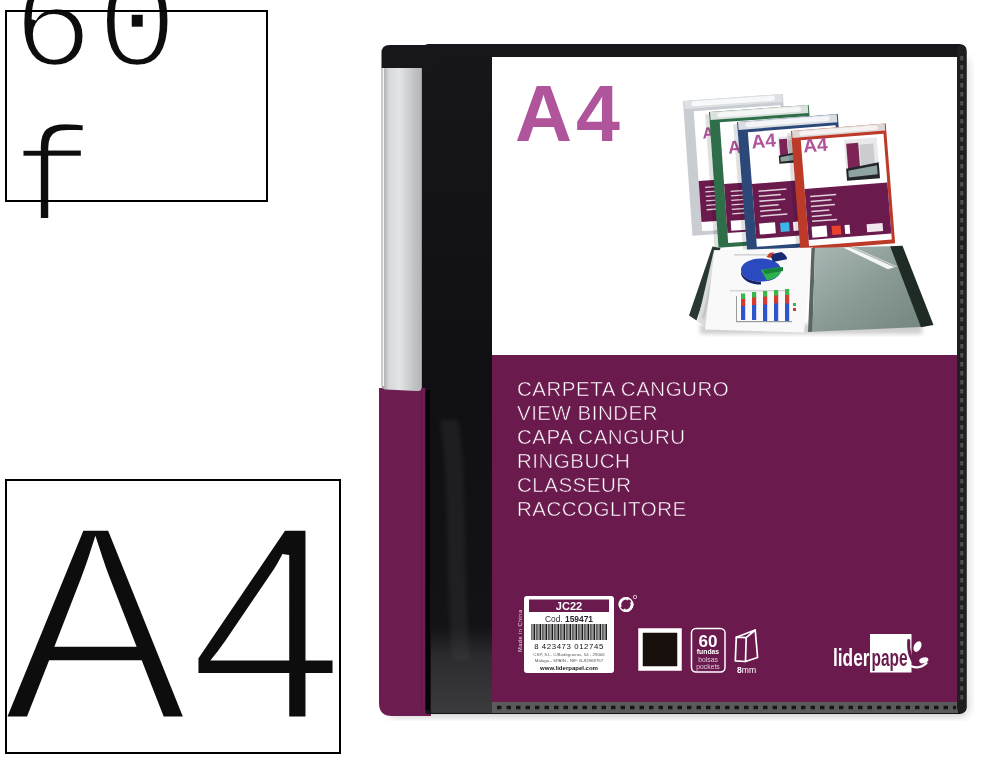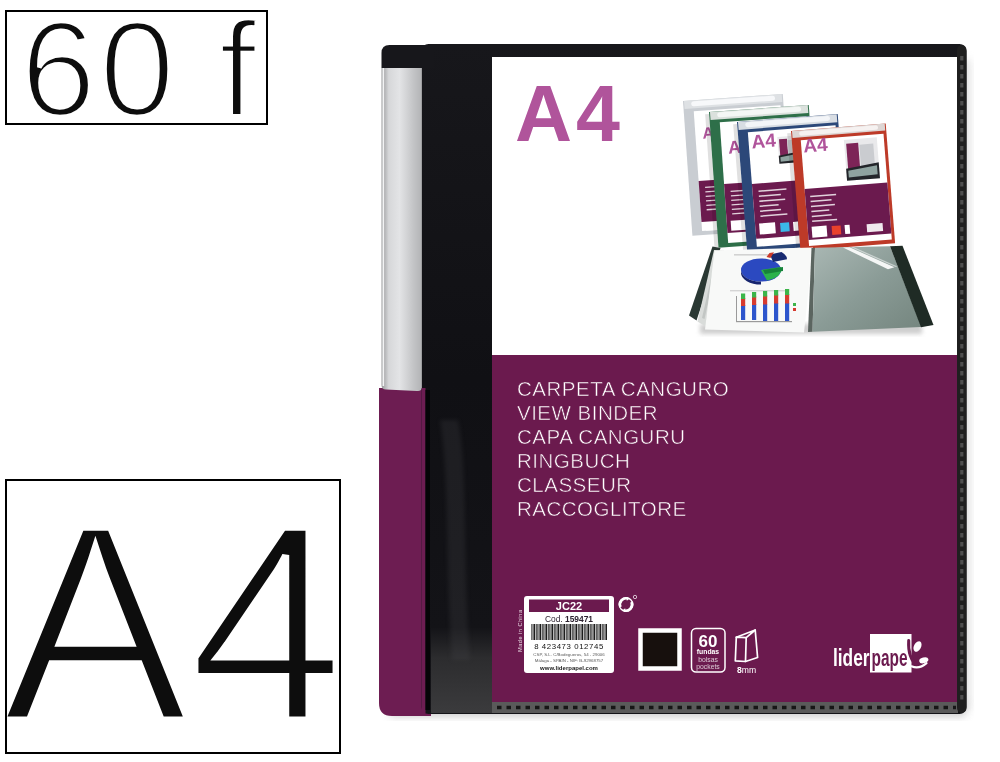--- a/index.html
+++ b/index.html
@@ -3,21 +3,21 @@
 <meta charset="utf-8">
 <style>
   html,body{margin:0;padding:0;width:1000px;height:762px;background:#ffffff;overflow:hidden;}
   body{font-family:"Liberation Sans",sans-serif;position:relative;}
   .box{position:absolute;display:flex;align-items:center;justify-content:center;color:#0d0d0d;}
   .bord{position:absolute;left:0;top:0;right:0;bottom:0;border:2px solid #000;}
 </style>
 </head>
 <body>
 
-<div class="box" style="left:5px;top:10px;width:263px;height:115px;">
+<div class="box" style="left:5px;top:10px;width:263px;height:192px;font-family:Liberation Mono, monospace;">
   <span style="font-size:136px;letter-spacing:3px;margin-top:2px;margin-left:7px;-webkit-text-stroke:4.5px #fff;">60 f</span>
   <i class="bord"></i>
 </div>
 
 <div class="box" style="left:5px;top:479px;width:336px;height:275px;">
   <span style="font-size:280px;margin-top:14px;-webkit-text-stroke:7px #fff;">A4</span>
   <i class="bord"></i>
 </div>
 
 <svg width="1000" height="762" viewBox="0 0 1000 762" style="position:absolute;left:0;top:0;">

